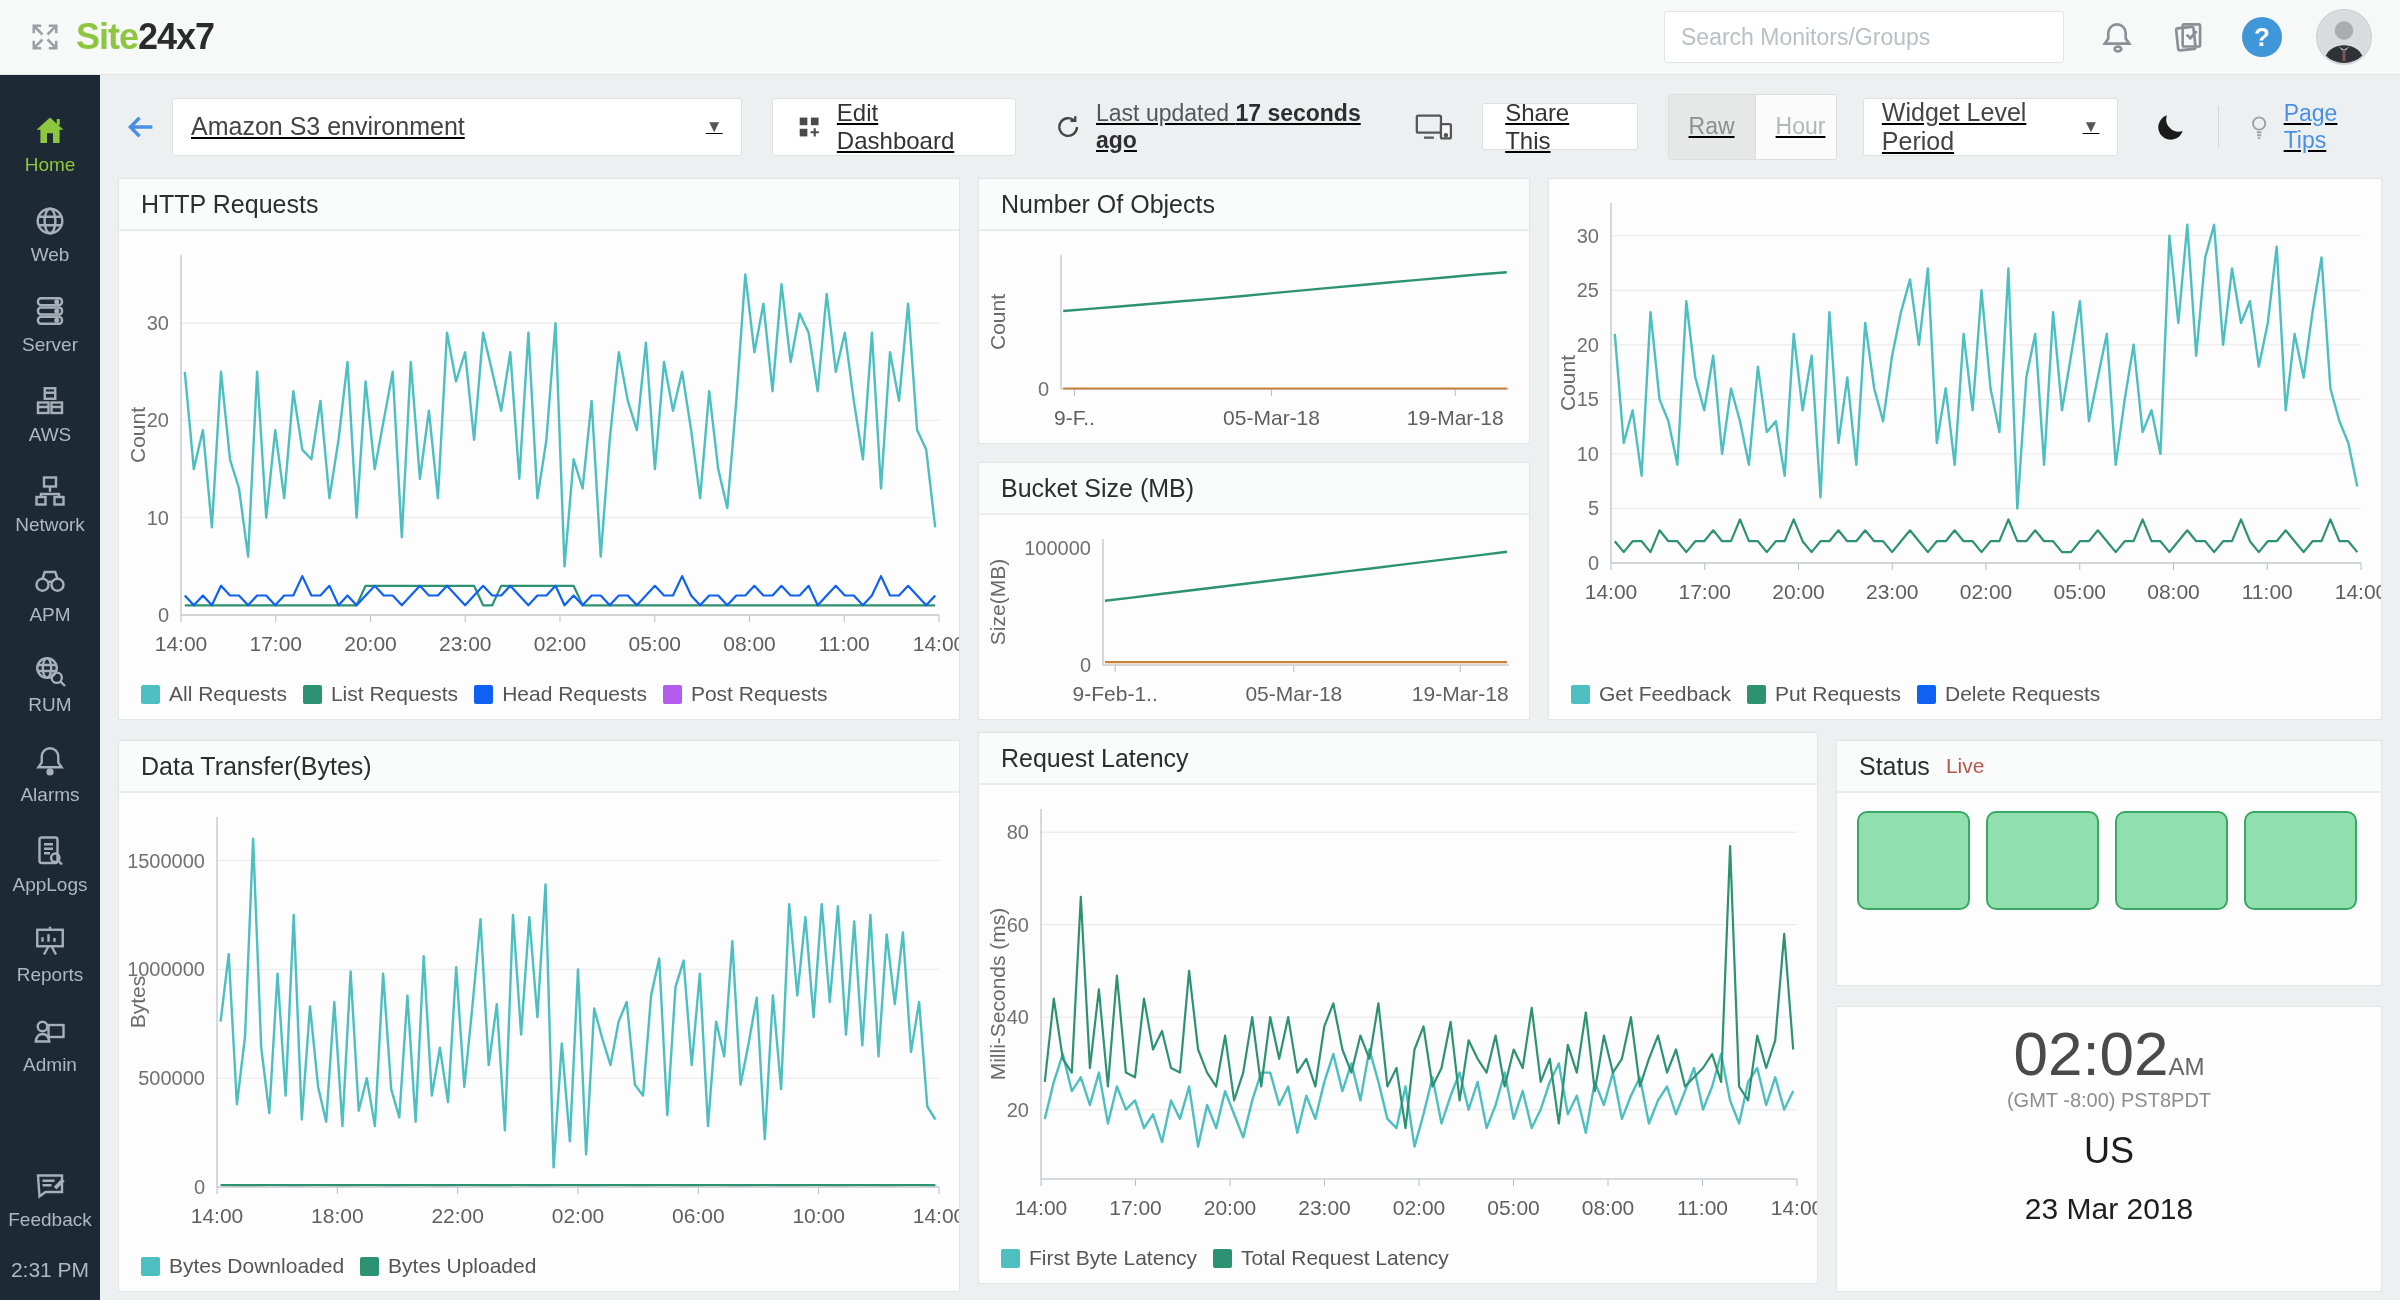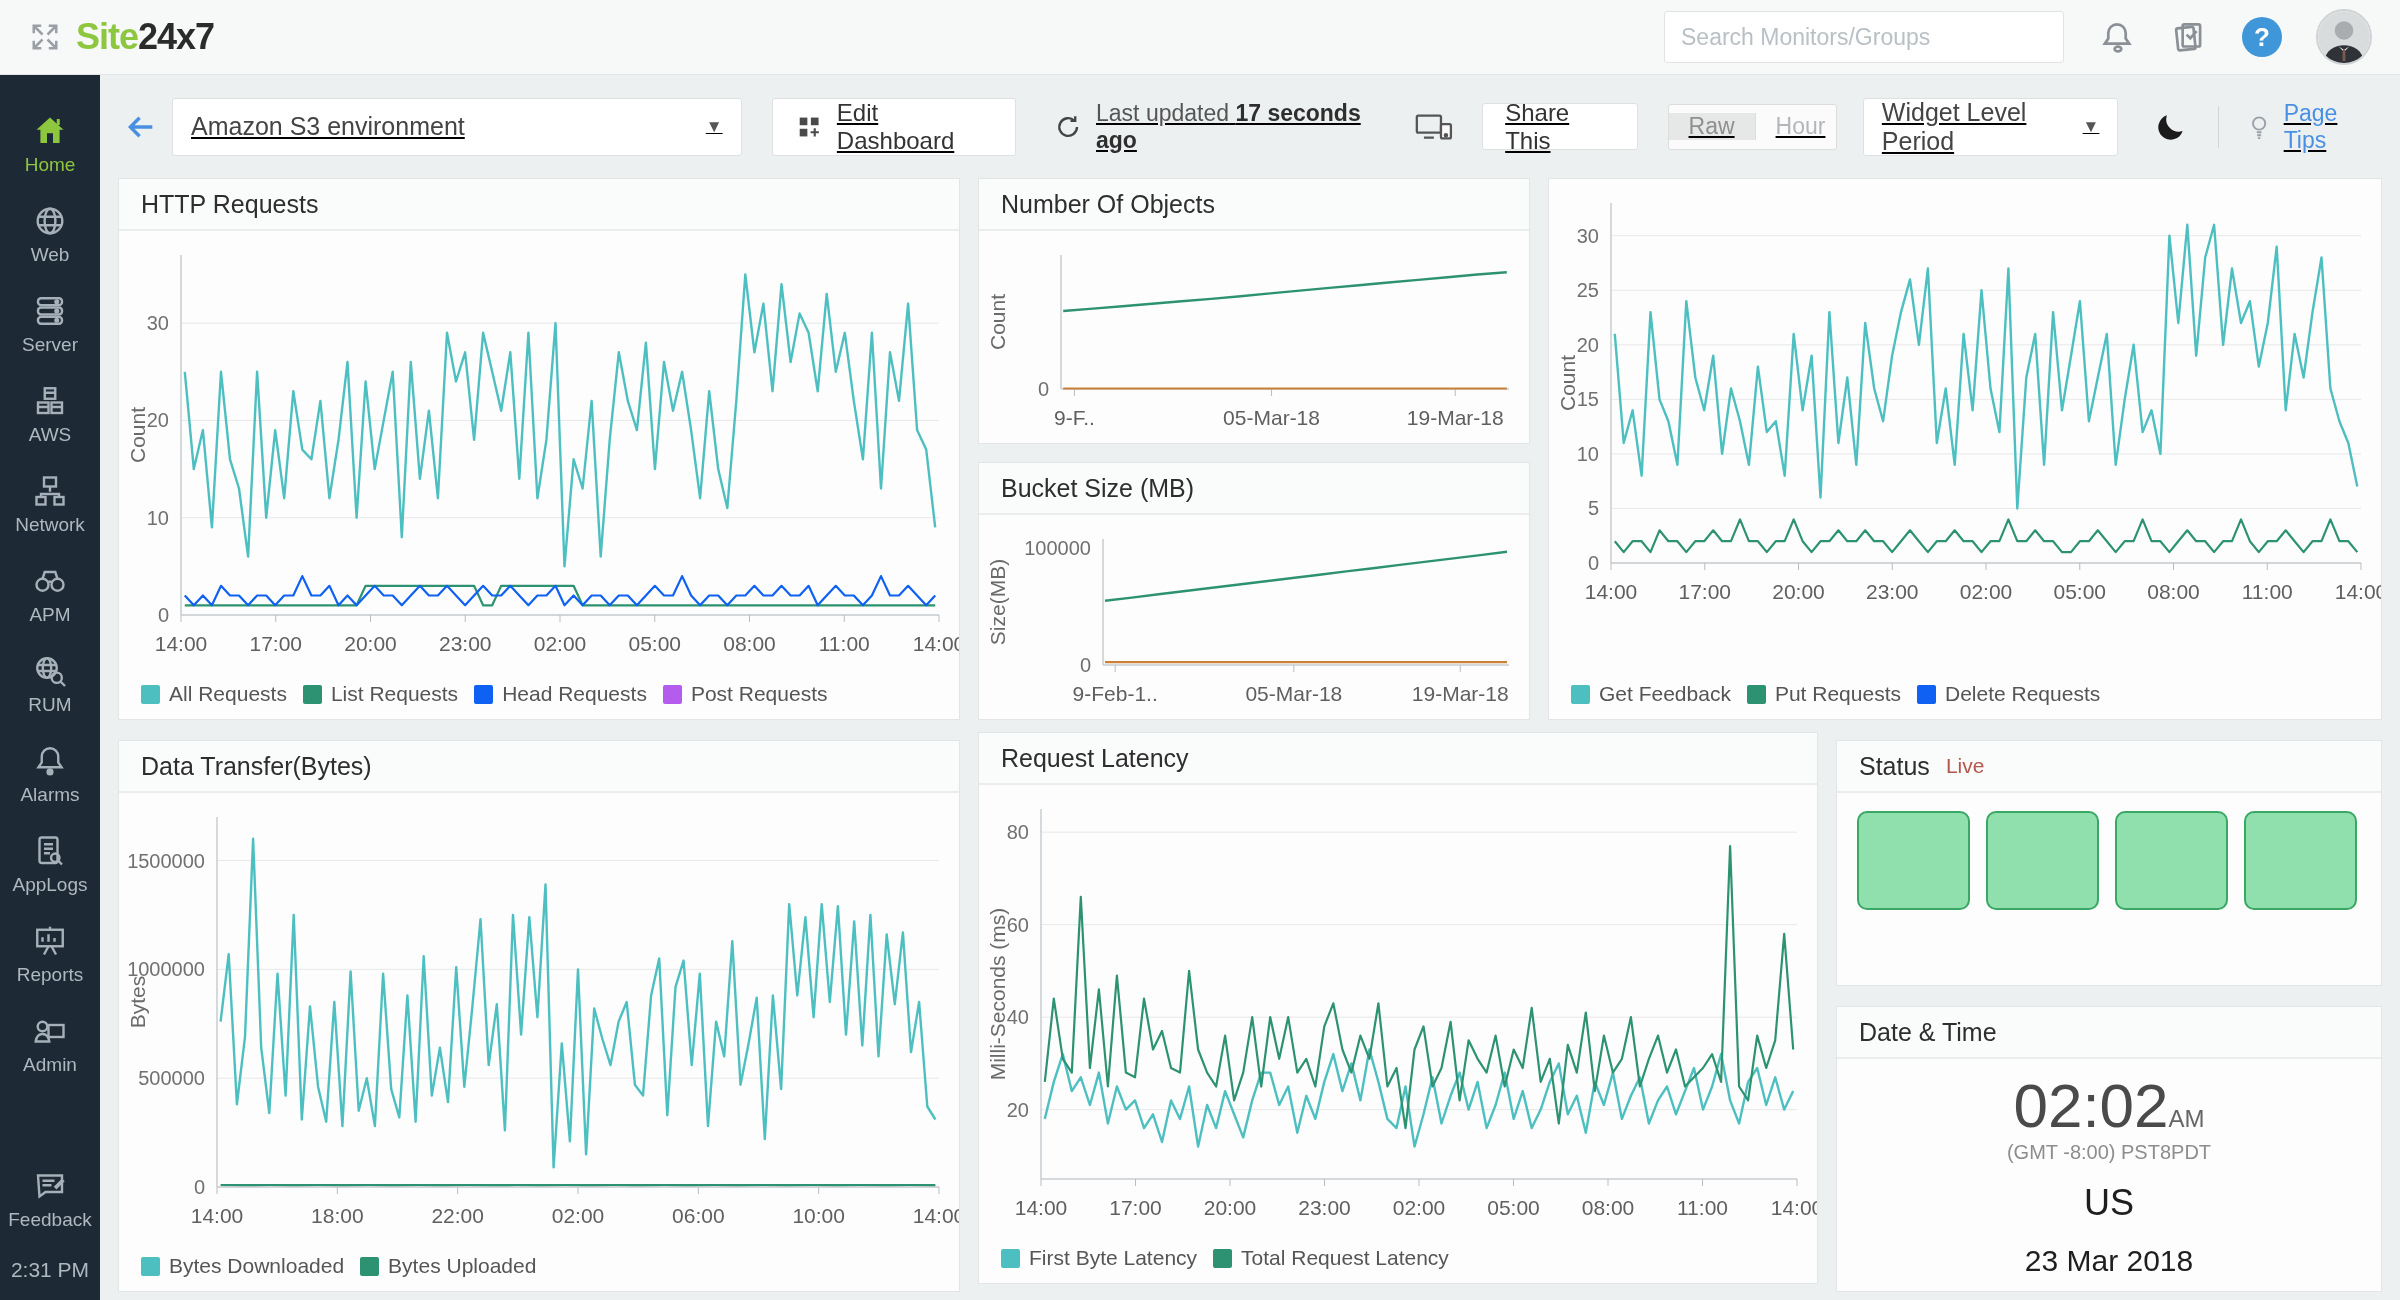--- a/index.html
+++ b/index.html
@@ -40,21 +40,21 @@
   .mon-dd .txt { font-size:25px; color:#444; }
   .caret { margin-left:auto; font-size:17px; color:#555; }
   .btn { height:58px; background:#fff; border:1px solid #dfe1e1; border-radius:3px; display:flex;
     align-items:center; padding:0 22px; font-size:24px; color:#333; cursor:pointer; }
   .edit-btn { margin-left:30px; gap:14px; }
   .refresh-wrap { margin-left:38px; display:flex; align-items:center; gap:14px; }
   .lu { font-size:23px; color:#555; }
   .lu b { color:#2e2e2e; }
   .devices-ic { width:42px; height:36px; margin-left:24px; cursor:pointer; }
   .share-btn { margin-left:28px; height:47px; }
-  .toggle { margin-left:30px; height:46px; border:1px solid #dcdede; border-radius:3px; display:flex; overflow:hidden; background:#fbfbfb;align-items:center; }
+  .toggle { margin-left:30px; height:66px; border:1px solid #dcdede; border-radius:3px; display:flex; overflow:hidden; background:#fbfbfb; }
   .toggle .seg { padding:0 20px; display:flex; align-items:center; font-size:23px; cursor:pointer; }
   .seg.sel { background:#e6e7e7; color:#8f8f8f; border-right:1px solid #dcdede; }
   .seg.unsel { color:#b3b7ba; }
   .wlp { margin-left:26px; width:268px; }
   .moon-ic { width:36px; height:36px; margin-left:36px; cursor:pointer; }
   .vdiv { width:1px; height:42px; background:#d4d7d7; margin-left:30px; }
   .pagetips { margin-left:26px; display:flex; align-items:center; gap:10px; cursor:pointer; }
   .pagetips .pt { font-size:23px; color:#4a90e2; }
   .bulb-ic { width:30px; height:30px; }
 
@@ -550,23 +550,20 @@
   </div>
   <div class="status-body">
       <div class="status-sq"></div>
       <div class="status-sq"></div>
       <div class="status-sq"></div>
       <div class="status-sq"></div>
     </div>
 </div>
 
 <div class="panel" id="p-date">
-  <div class="phead">
-    <span class="ptitle">Date &amp; Time</span>
-  </div>
   <div class="date-body">
     <div class="big-time">
       <span>02:02</span><span class="mer">AM</span>
     </div>
     <div class="tz">(GMT -8:00) PST8PDT</div>
     <div class="region">US</div>
     <div class="dday">23 Mar 2018</div>
   </div>
 </div>
 

